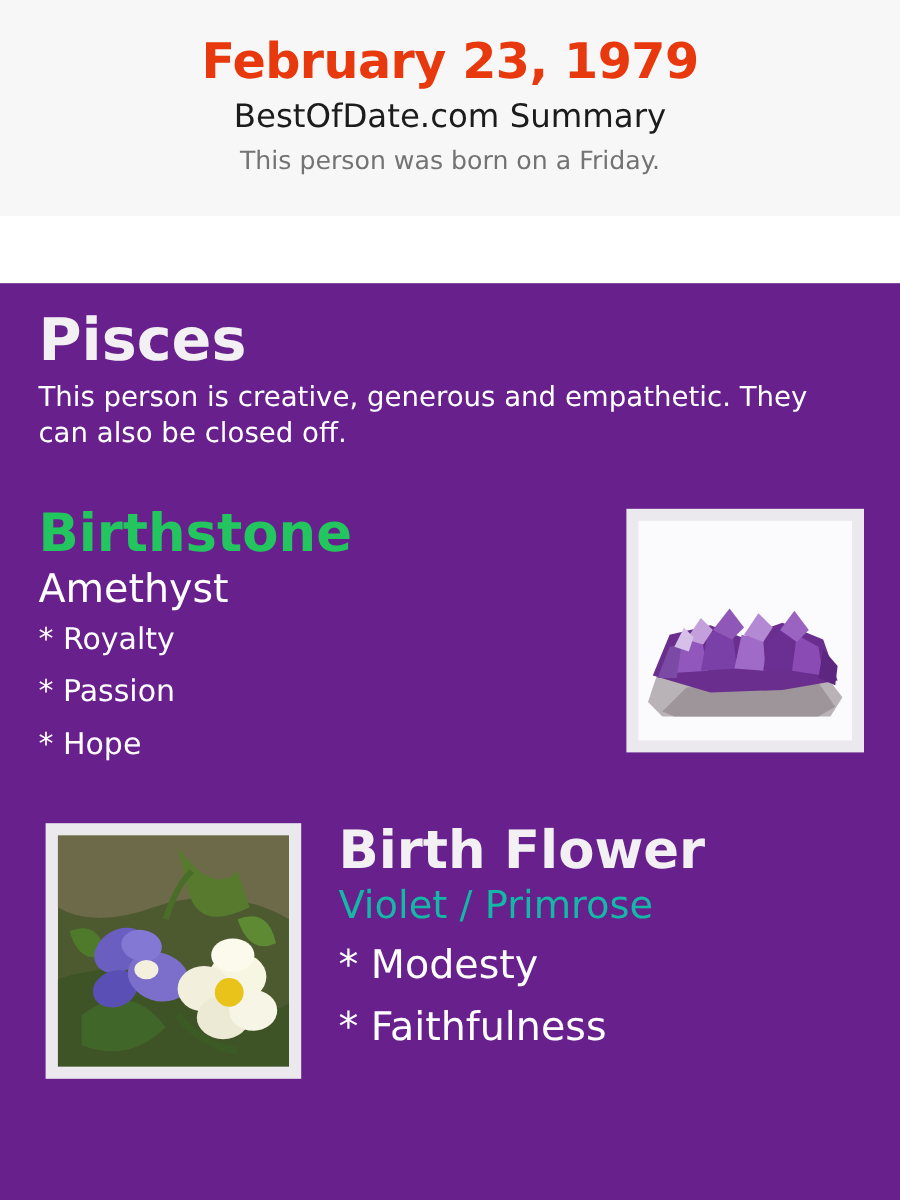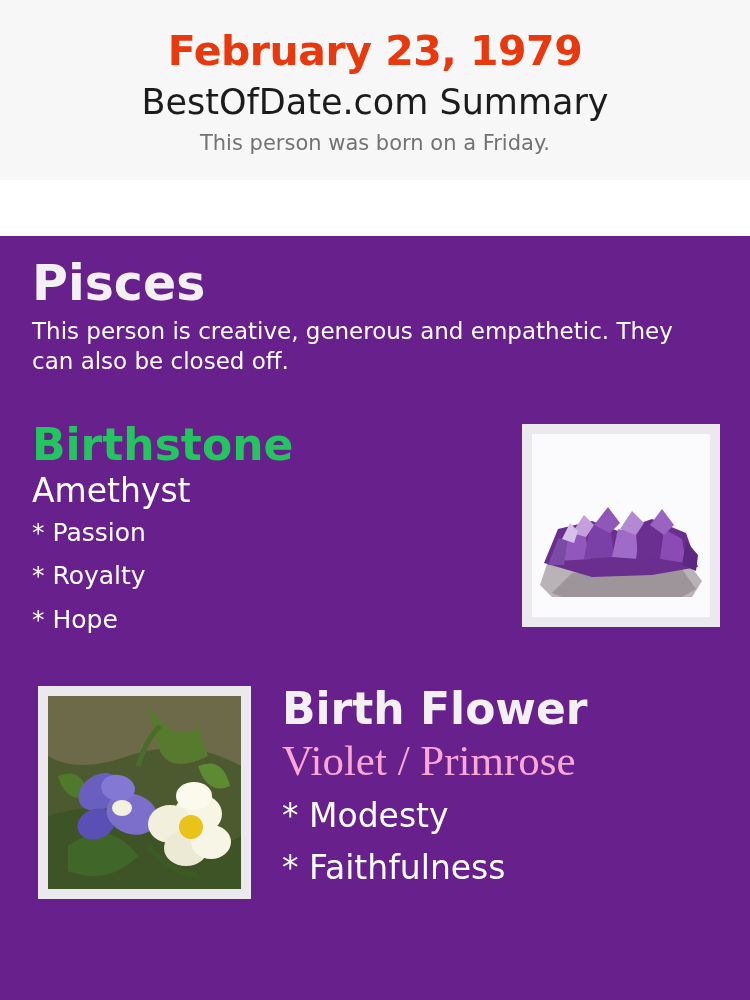--- a/index.html
+++ b/index.html
@@ -31,21 +31,21 @@
   }
   .header-date {
     color: #e8380d;
     font-size: 41px;
     font-weight: bold;
     line-height: 1.05;
     letter-spacing: -0.5px;
   }
   .header-site {
     color: #1c1c1c;
-    font-size: 35px;
+    font-size: 27px;
     margin-top: 10px;
     line-height: 1.1;
   }
   .header-sub {
     color: #737373;
     font-size: 21px;
     margin-top: 10px;
     line-height: 1.1;
   }
   .divider {
@@ -146,25 +146,24 @@
     margin-left: 250px;
   }
   .flower-title {
     font-size: 44px;
     font-weight: bold;
     color: #f2f0f3;
     line-height: 1.05;
     margin: 10px 0 4px 2px;
   }
   .flower-name {
-    font-size: 43px;
-    color: #f9a8d4;
+    font-size: 32px;
+    color: #14b8a6;
     line-height: 1.1;
     margin: 0 0 14px 2px;
-    font-family: Liberation Serif, serif;
   }
   .flower-trait {
     font-size: 33px;
     color: #ffffff;
     line-height: 1.1;
     margin: 0 0 16px 2px;
   }
 </style>
 </head>
 <body>
@@ -182,22 +181,22 @@
   <div class="body">
 
     <div class="zodiac-block">
       <div class="sign-name">Pisces</div>
       <div class="sign-desc">This person is creative, generous and empathetic. They can also be closed off.</div>
     </div>
 
     <div class="stone-block">
       <div class="stone-title">Birthstone</div>
       <div class="stone-name">Amethyst</div>
+      <div class="trait">* Royalty</div>
       <div class="trait">* Passion</div>
-      <div class="trait">* Royalty</div>
       <div class="trait">* Hope</div>
 
       <div class="stone-photo">
         <div class="photo-inner">
           <svg class="amethyst" viewBox="0 0 178 112" preserveAspectRatio="none">
 
             <path d="M8 96 L16 72 L150 66 L170 92 L160 108 L20 108 Z" fill="#b9b2b6"></path>
             <path d="M20 104 L40 84 L150 80 L164 100 L150 108 L30 108 Z" fill="#9d959a"></path>
 
             <path d="M12 74 L26 40 L60 32 L86 42 L120 30 L154 44 L166 78 L120 86 L60 88 Z" fill="#6a2f8e"></path>

